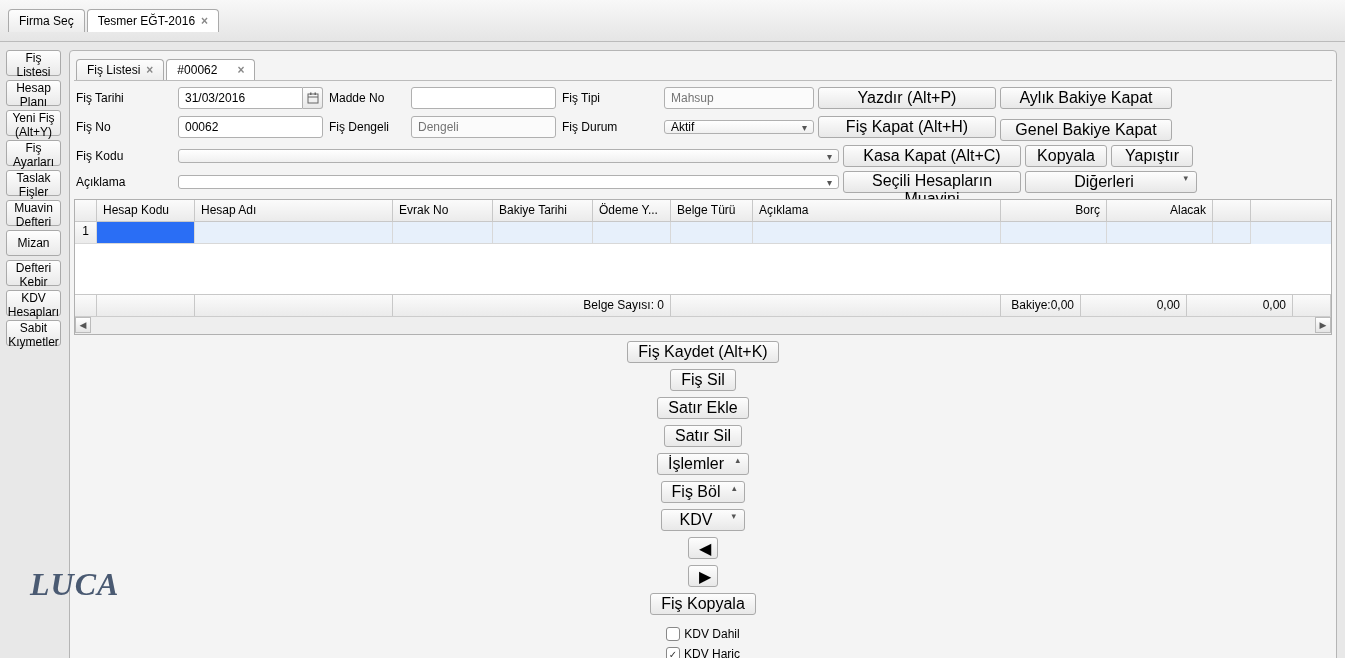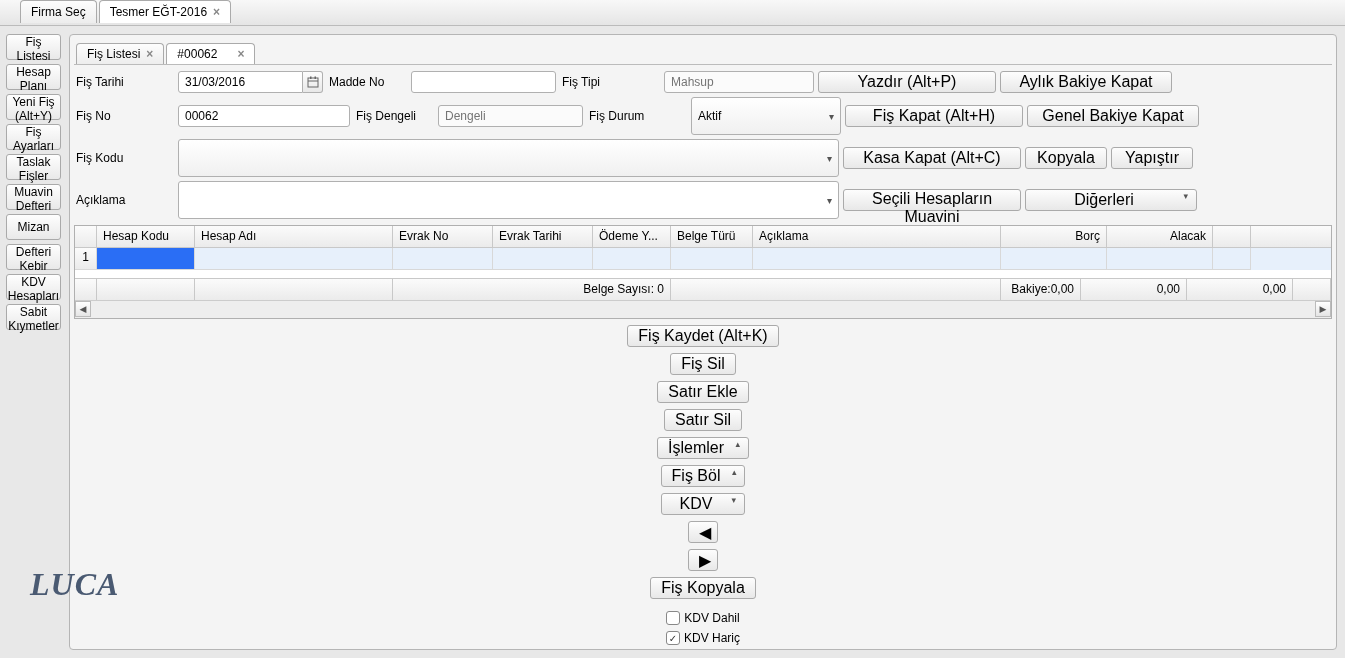--- a/index.html
+++ b/index.html
@@ -8,26 +8,26 @@
   font-size: 12px;
   background: #e8e8e8;
   width: 1345px;
   height: 658px;
   overflow: hidden;
   position: relative;
 }
 
 
 .top-tabs {
-  height: 26px;
+  height: 42px;
   background: linear-gradient(#f8f8f8, #e5e5e5);
   border-bottom: 1px solid #bbb;
   display: flex;
-  align-items: flex-start;
-  padding-left: 20px;
+  align-items: center;
+  padding-left: 8px;
 }
 .top-tab {
   background: linear-gradient(#fdfdfd, #ededed);
   border: 1px solid #aaa;
   border-bottom: none;
   border-radius: 4px 4px 0 0;
   padding: 4px 10px;
   margin-right: 2px;
   display: flex;
   align-items: center;
@@ -119,21 +119,21 @@
 .input {
   height: 22px;
   border: 1px solid #b0b0b0;
   border-radius: 3px;
   background: #fff;
   padding: 0 6px;
   font-size: 12px;
 }
 .input[disabled] { background: #fbfbfb; color: #888; }
 .select {
-  height: 38px;
+  height: 14px;
   border: 1px solid #b0b0b0;
   border-radius: 3px;
   background: linear-gradient(#fff,#f0f0f0);
   padding: 0 20px 0 6px;
   position: relative;
   display: flex;
   align-items: center;
   cursor: pointer;
 }
 .select::after {
@@ -280,29 +280,29 @@
           <div class="fl" style="width:80px;">Madde No</div>
           <input class="input" style="width: 145px;">
           <div class="fl" style="width:100px;">Fiş Tipi</div>
           <input class="input" style="width: 150px;" disabled="" placeholder="Mahsup">
           <button class="btn" style="width:178px;">Yazdır (Alt+P)</button>
           <button class="btn" style="width:172px;">Aylık Bakiye Kapat</button>
         </div>
 
         <div class="form-row">
           <div class="fl">Fiş No</div>
-          <input class="input" style="width: 172px;" value="00062">
+          <input class="input" style="width: 145px;" value="00062">
           <div class="fl" style="width:80px;">Fiş Dengeli</div>
           <input class="input" style="width: 145px;" disabled="" placeholder="Dengeli">
           <div class="fl" style="width:100px;">Fiş Durum</div>
           <div class="select" style="width:150px;">
               <span>Aktif</span>
             </div>
           <button class="btn" style="width:178px;">Fiş Kapat (Alt+H)</button>
-          <button class="btn" style="width:172px;">Genel Bakiye Kapat</button>
+          <button class="btn" style="width:172px;margin-top:6px;">Genel Bakiye Kapat</button>
         </div>
 
         <div class="form-row">
           <div class="fl">Fiş Kodu</div>
           <div class="select" style="width:661px;"></div>
           <button class="btn" style="width:178px;">Kasa Kapat (Alt+C)</button>
           <button class="btn" style="width:82px;">Kopyala</button>
           <button class="btn" style="width:82px;">Yapıştır</button>
         </div>
 
@@ -313,21 +313,21 @@
           <button class="btn split split-down" style="width:172px;">Diğerleri</button>
         </div>
       </div>
 
       <div class="grid-wrap">
         <div class="grid-head">
           <div class="gh c1"></div>
           <div class="gh c2">Hesap Kodu</div>
           <div class="gh c3">Hesap Adı</div>
           <div class="gh c4">Evrak No</div>
-          <div class="gh c5">Evrak Tarihi</div>
+          <div class="gh c5">Bakiye Tarihi</div>
           <div class="gh c6">Ödeme Y...</div>
           <div class="gh c7">Belge Türü</div>
           <div class="gh c8">Açıklama</div>
           <div class="gh ghn c9">Borç</div>
           <div class="gh ghn c10">Alacak</div>
           <div class="gh c11"></div>
         </div>
         <div class="grid-body">
           <div class="grid-row">
             <div class="gc rownum c1">1</div>

